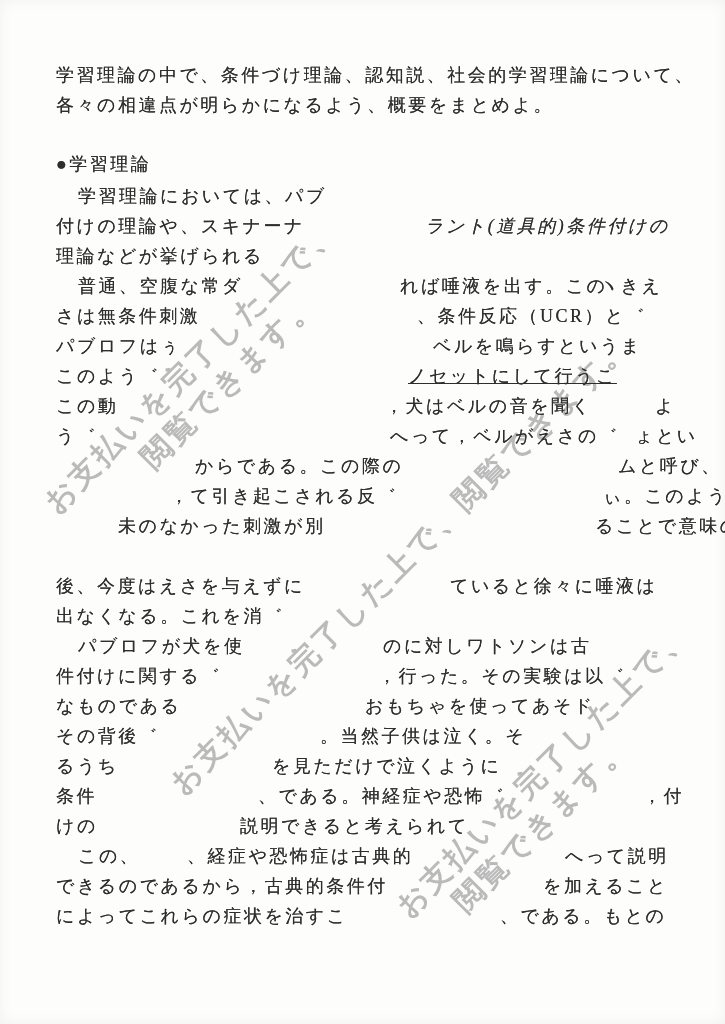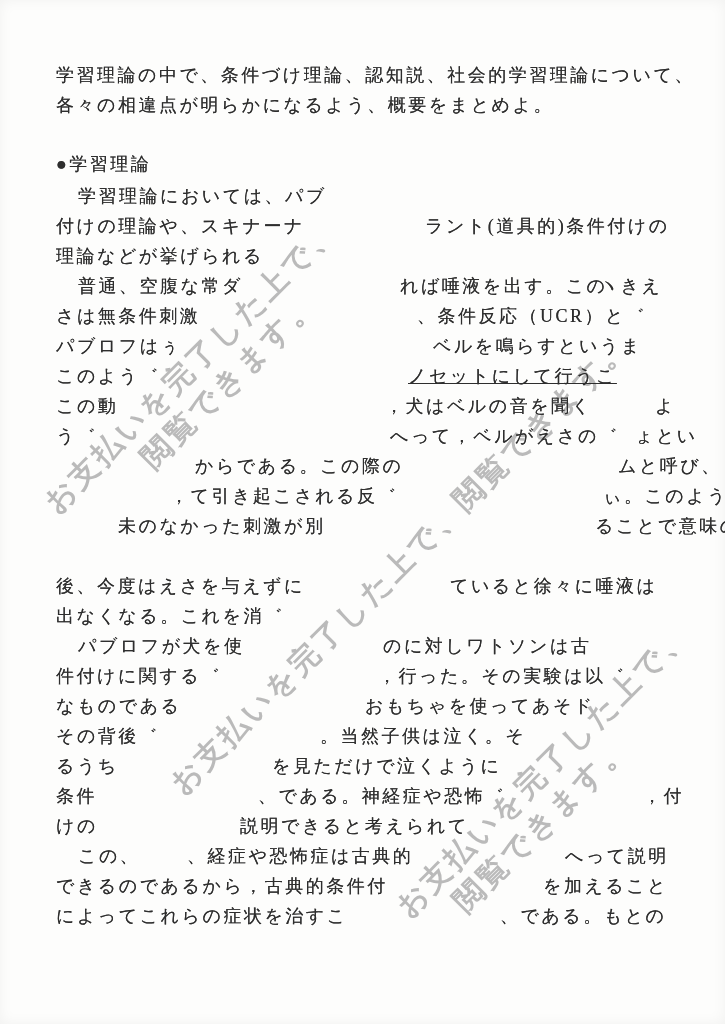--- a/index.html
+++ b/index.html
@@ -68,21 +68,21 @@
         <span class="frag" style="left: 56px;">各々の相違点が明らかになるよう、概要をまとめよ。</span>
       </div>
       <div class="line" style="top: 152px;">
         <span class="frag" style="left: 56px;">●学習理論</span>
       </div>
       <div class="line" style="top: 184px;">
         <span class="frag" style="left: 78px;">学習理論においては、パブ</span>
       </div>
       <div class="line" style="top: 214px;">
         <span class="frag" style="left: 56px;">付けの理論や、スキナーナ</span>
-        <span class="frag" style="left: 425px;">ラント(道具的)条件付けの</span>
+        <span class="frag" style="left: 425px; font-style: italic;">ラント(道具的)条件付けの</span>
       </div>
       <div class="line" style="top: 244px;">
         <span class="frag" style="left: 56px;">理論などが挙げられる</span>
       </div>
       <div class="line" style="top: 274px;">
         <span class="frag" style="left: 78px;">普通、空腹な常ダ</span>
         <span class="frag" style="left: 400px;">れば唾液を出す。この</span>
         <span class="frag" style="left: 600px;">ヽきえ</span>
       </div>
       <div class="line" style="top: 304px;">

